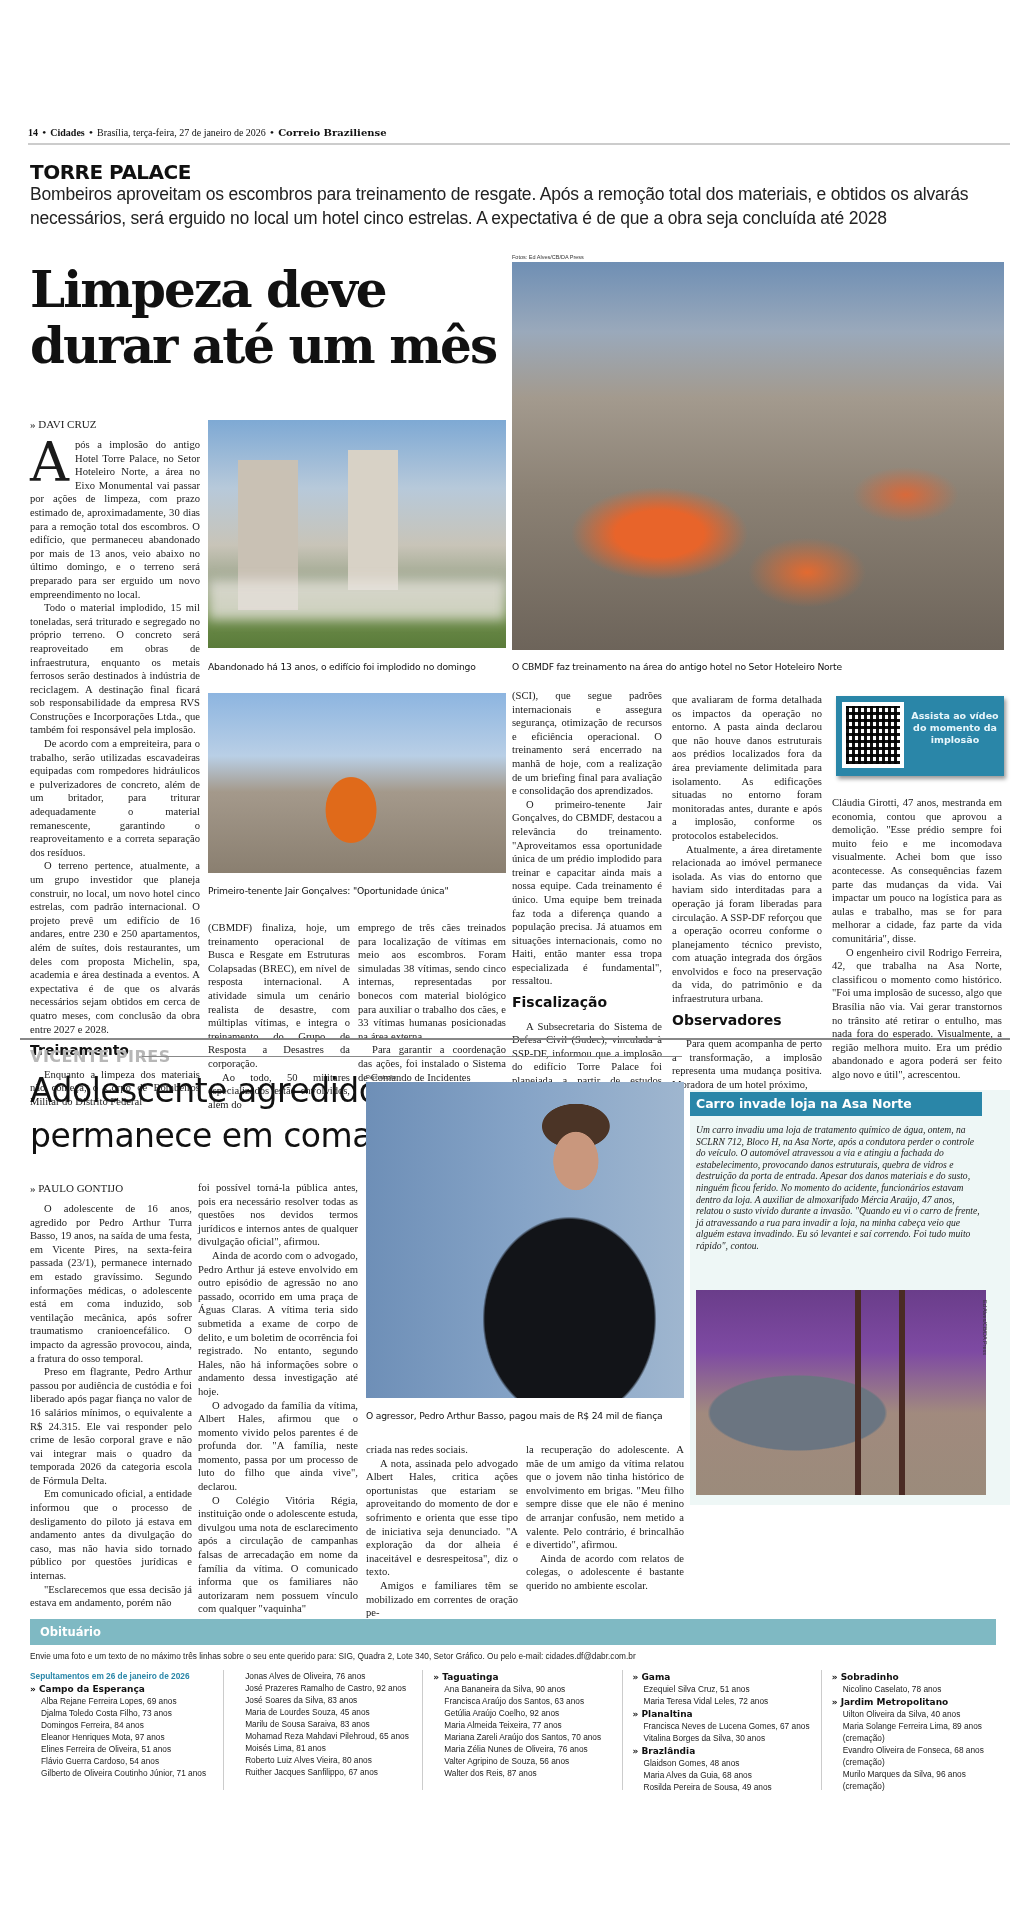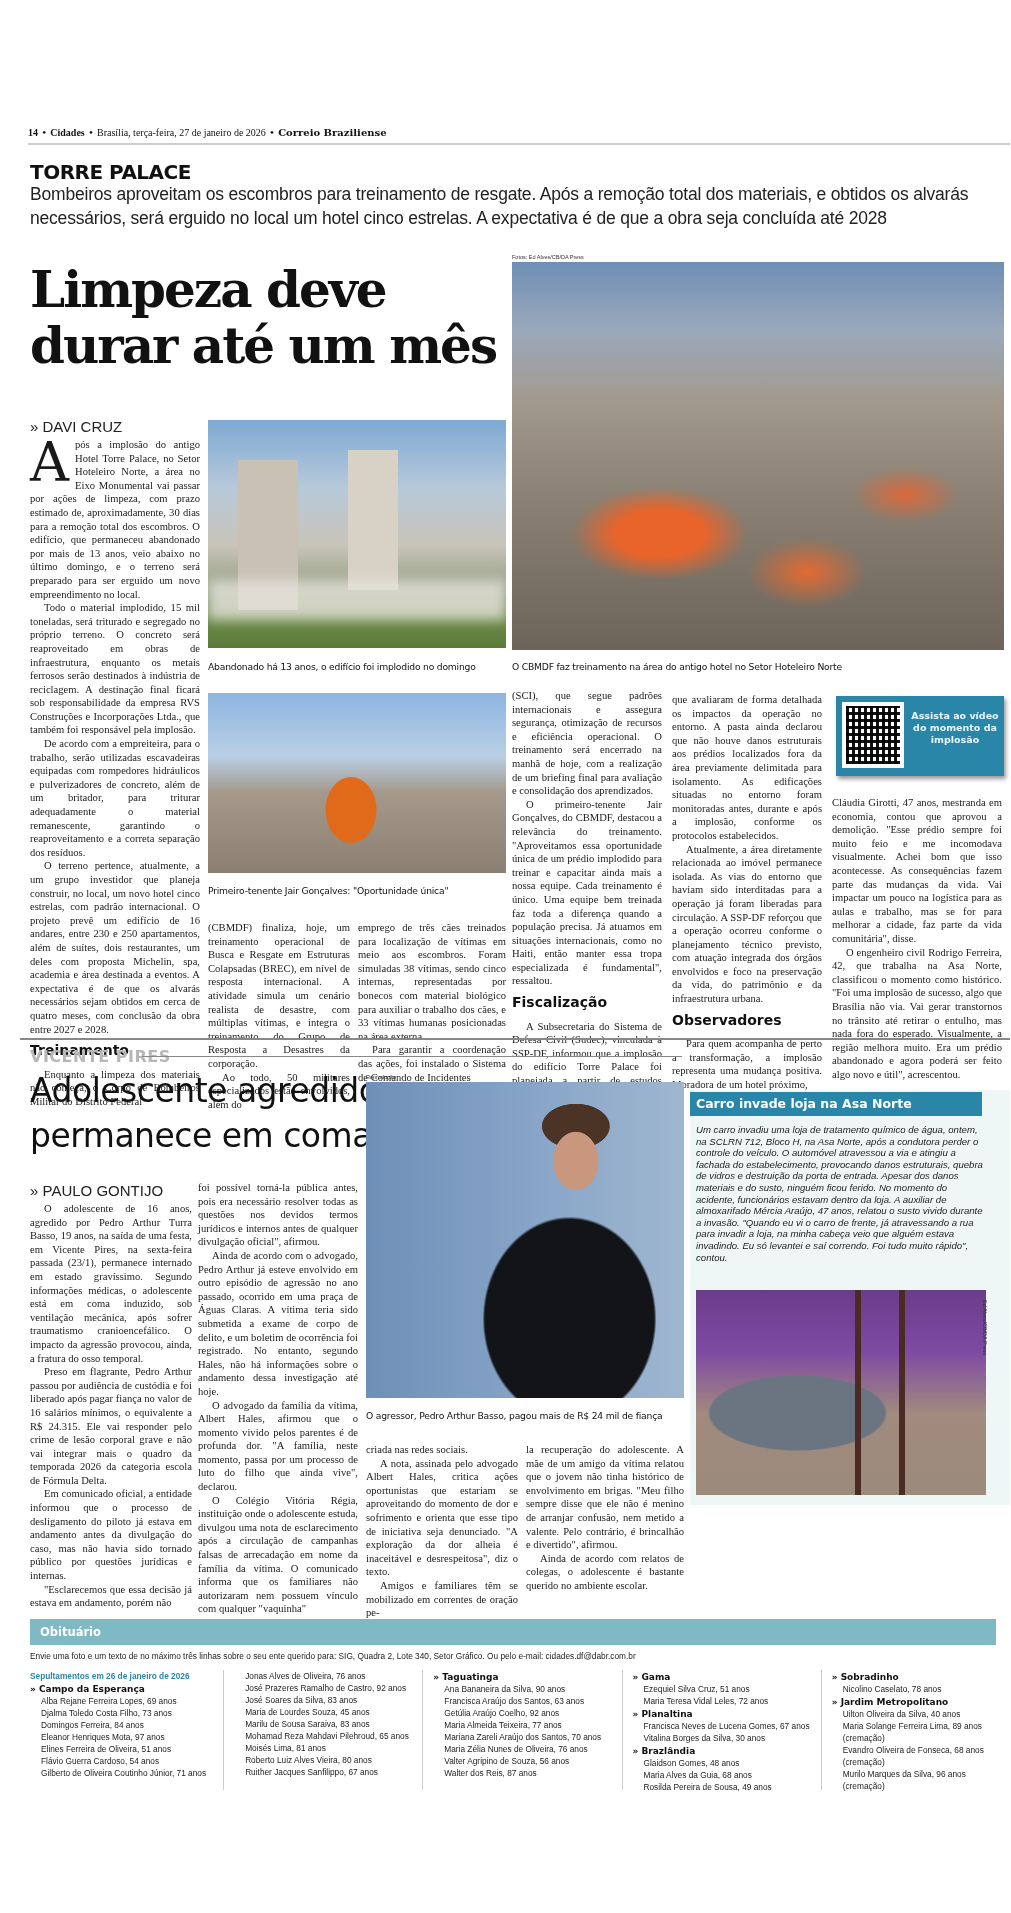--- a/index.html
+++ b/index.html
@@ -12,21 +12,21 @@
 .subhead{font-family:"DejaVu Sans",sans-serif;font-weight:bold;font-size:14px;margin:8px 0 10px;color:#111}
 .caption{font-family:"DejaVu Sans",sans-serif;font-weight:normal;font-size:9.2px;color:#111;letter-spacing:-0.2px}
 .credit{font-family:"Liberation Sans",sans-serif;font-size:5.5px;color:#333}
 .photo{overflow:hidden}
 
 #topline{left:28px;top:127px;width:982px;height:18px;border-bottom:2px solid #ccc;font-size:10px}
 #topline b{font-family:Liberation Serif, serif}
 #kicker{left:30px;top:160px;font-family:"DejaVu Sans",sans-serif;font-weight:bold;font-size:20px;letter-spacing:-0.5px}
 #deck{left:30px;top:182px;width:960px;font-family:"Liberation Sans",sans-serif;font-size:17.5px;line-height:24px;color:#222;letter-spacing:-0.2px}
 #headline{left:30px;top:262px;font-family:"DejaVu Serif",serif;font-weight:bold;font-size:50px;line-height:56px;letter-spacing:-2px;color:#111}
-.byline{font-family:Liberation Sans, sans-serif;font-size:15px;color:#222}
+.byline{font-family:Liberation Serif, serif;font-size:11px;color:#222}
 .dropcap{float:left;font-family:"DejaVu Serif",serif;font-size:54px;line-height:46px;margin:2px 6px 0 0;font-weight:normal}
 
 .rubble{background:
  radial-gradient(ellipse 30% 20% at 30% 70%,#e8642a 0,#e8642a 30%,transparent 60%),
  radial-gradient(ellipse 20% 15% at 60% 80%,#e36a30 0,transparent 60%),
  radial-gradient(ellipse 18% 12% at 80% 60%,#d9693a 0,transparent 60%),
  linear-gradient(180deg,#6f8fb4 0%,#9aa9bb 18%,#a39a8e 35%,#8b8174 60%,#6d645a 100%)}
 .city{background:linear-gradient(180deg,#7ea9d4 0%,#b7c9da 30%,#c8c4b8 55%,#9aa48a 72%,#6e8d4a 85%,#5a7b3a 100%)}
 .soldier{background:
  radial-gradient(ellipse 14% 30% at 48% 65%,#e06a1a 0,#e06a1a 60%,transparent 62%),
@@ -46,21 +46,21 @@
 #qrgrid{width:100%;height:100%;background:
  repeating-linear-gradient(90deg,#111 0 3px,#fff 3px 6px),
  repeating-linear-gradient(0deg,#111 0 3px,#fff 3px 7px);background-blend-mode:multiply}
 #qrtext{left:74px;top:14px;width:90px;font-family:"DejaVu Sans",sans-serif;font-weight:bold;font-size:9.5px;line-height:12px;color:#e8f6fb;text-align:center}
 #vp-kicker{left:30px;top:1047px;font-family:"DejaVu Sans",sans-serif;font-weight:bold;font-size:16px;color:#b7b7b7;letter-spacing:0.5px}
 #vp-rule{left:142px;top:1056px;width:540px;height:1px;background:#888}
 #vp-top-rule{left:20px;top:1038px;width:990px;height:2px;background:#888}
 #vp-headline{left:30px;top:1068px;width:430px;font-family:"DejaVu Sans",sans-serif;font-size:33px;line-height:45px;letter-spacing:-0.5px;color:#111}
 #sidebox{left:690px;top:1090px;width:320px;height:415px;background:#eef7f6}
 #sidebox-head{left:690px;top:1092px;width:292px;height:24px;background:#2a86a8;color:#fff;font-family:"DejaVu Sans",sans-serif;font-weight:bold;font-size:12.5px;line-height:24px;padding-left:6px}
-#sidebox-text{left:696px;top:1124px;width:288px;font-family:Liberation Sans, sans-serif;font-style:italic;font-size:9.6px;line-height:11.6px;color:#222}
+#sidebox-text{left:696px;top:1124px;width:288px;font-family:Liberation Serif, serif;font-style:italic;font-size:9.6px;line-height:11.6px;color:#222}
 #obit-bar{left:30px;top:1619px;width:966px;height:26px;background:#7fb9c3}
 #obit-title{left:40px;top:1622px;font-family:"DejaVu Sans",sans-serif;font-weight:bold;font-size:11.5px;color:#fff;line-height:20px}
 #obit-intro{left:30px;top:1651px;width:970px;font-family:"Liberation Sans",sans-serif;font-size:8.3px;color:#222}
 .obit-col{font-family:"Liberation Sans",sans-serif;font-size:8.3px;line-height:12px;color:#222}
 .obit-col .place{font-family:"DejaVu Sans",sans-serif;font-weight:bold;font-size:9px;margin-top:1px;color:#111}
 .obit-col .name{padding-left:11px}
 .obit-sep{width:1px;background:#ccc}
 #obit-date{font-family:"Liberation Sans",sans-serif;font-size:8.3px;color:#2a86a8;font-weight:bold}
 </style>
 </head>

